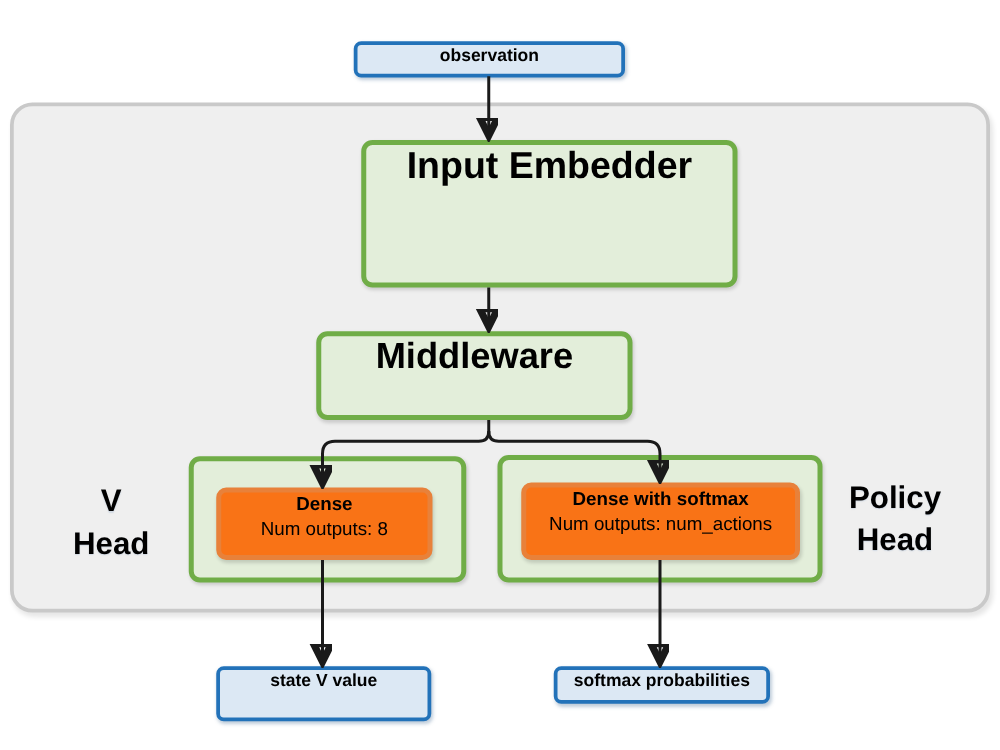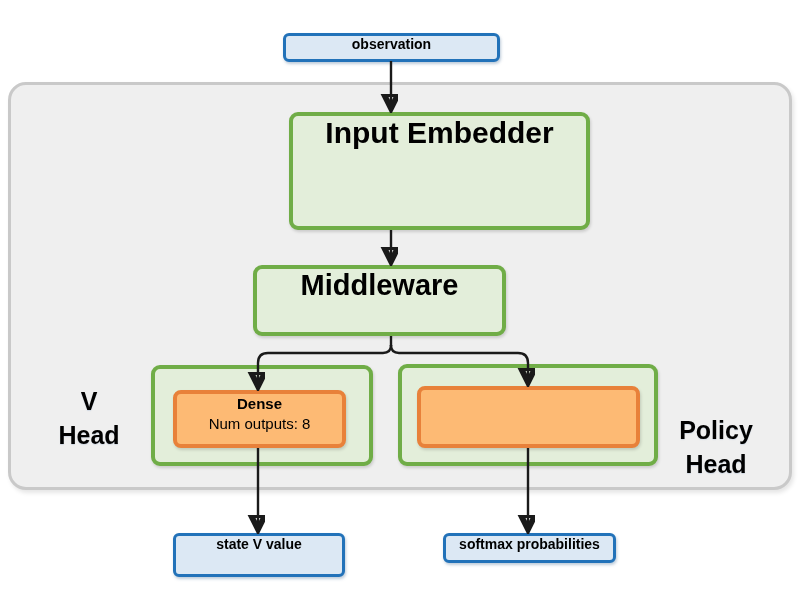--- a/index.html
+++ b/index.html
@@ -48,21 +48,21 @@
   }
   .block {
     background: #e3eeda;
     border: 4px solid #70ad47;
     border-radius: 9px;
     font-weight: bold;
     box-shadow: 1px 2px 3px rgba(0,0,0,0.15);
     z-index: 2;
   }
   .layer {
-    background: #fdba74;
+    background: #f97316;
     border: 4px solid #e8813a;
     border-radius: 8px;
     font-size: 15px;
     line-height: 1.35;
     box-shadow: 1px 2px 3px rgba(0,0,0,0.15);
     z-index: 3;
   }
   .layer .t { font-weight: bold; }
   .obs      { left: 283px; top: 33px;  width: 217px; height: 29px; }
   .embedder { left: 242px; top: 112px; width: 301px; height: 118px; font-size: 30px; margin-left: 47px; }
@@ -79,21 +79,21 @@
     font-size: 25px;
     font-weight: bold;
     text-align: center;
     line-height: 34px;
     white-space: pre-line;
     color: #000;
     z-index: 2;
     text-shadow: 0 1px 1px rgba(120,150,190,0.25);
   }
   .vlabel { left: 34px;  top: 384px; }
-  .plabel { left: 661px; top: 381px; margin-top: 32px; }
+  .plabel { left: 661px; top: 381px; }
   .arrows {
     position: absolute;
     left: 0; top: 0;
     width: 800px; height: 600px;
     z-index: 5;
     pointer-events: none;
   }
   .arrows path {
     fill: none;
     stroke: #1a1a1a;
@@ -122,20 +122,22 @@
   <div class="node block vhead"></div>
   <div class="node layer vdense">
     <span class="t">Dense</span>
     <span>Num outputs: 8</span>
   </div>
   <div class="hlabel vlabel">V
 Head</div>
 
   <div class="node block phead"></div>
   <div class="node layer pdense">
+    <span class="t">Dense with softmax</span>
+    <span>Num outputs: num_actions</span>
   </div>
   <div class="hlabel plabel">Policy
 Head</div>
 
   <div class="node io outv">
     <span>state V value</span>
   </div>
 
   <div class="node io outp">
     <span>softmax probabilities</span>

